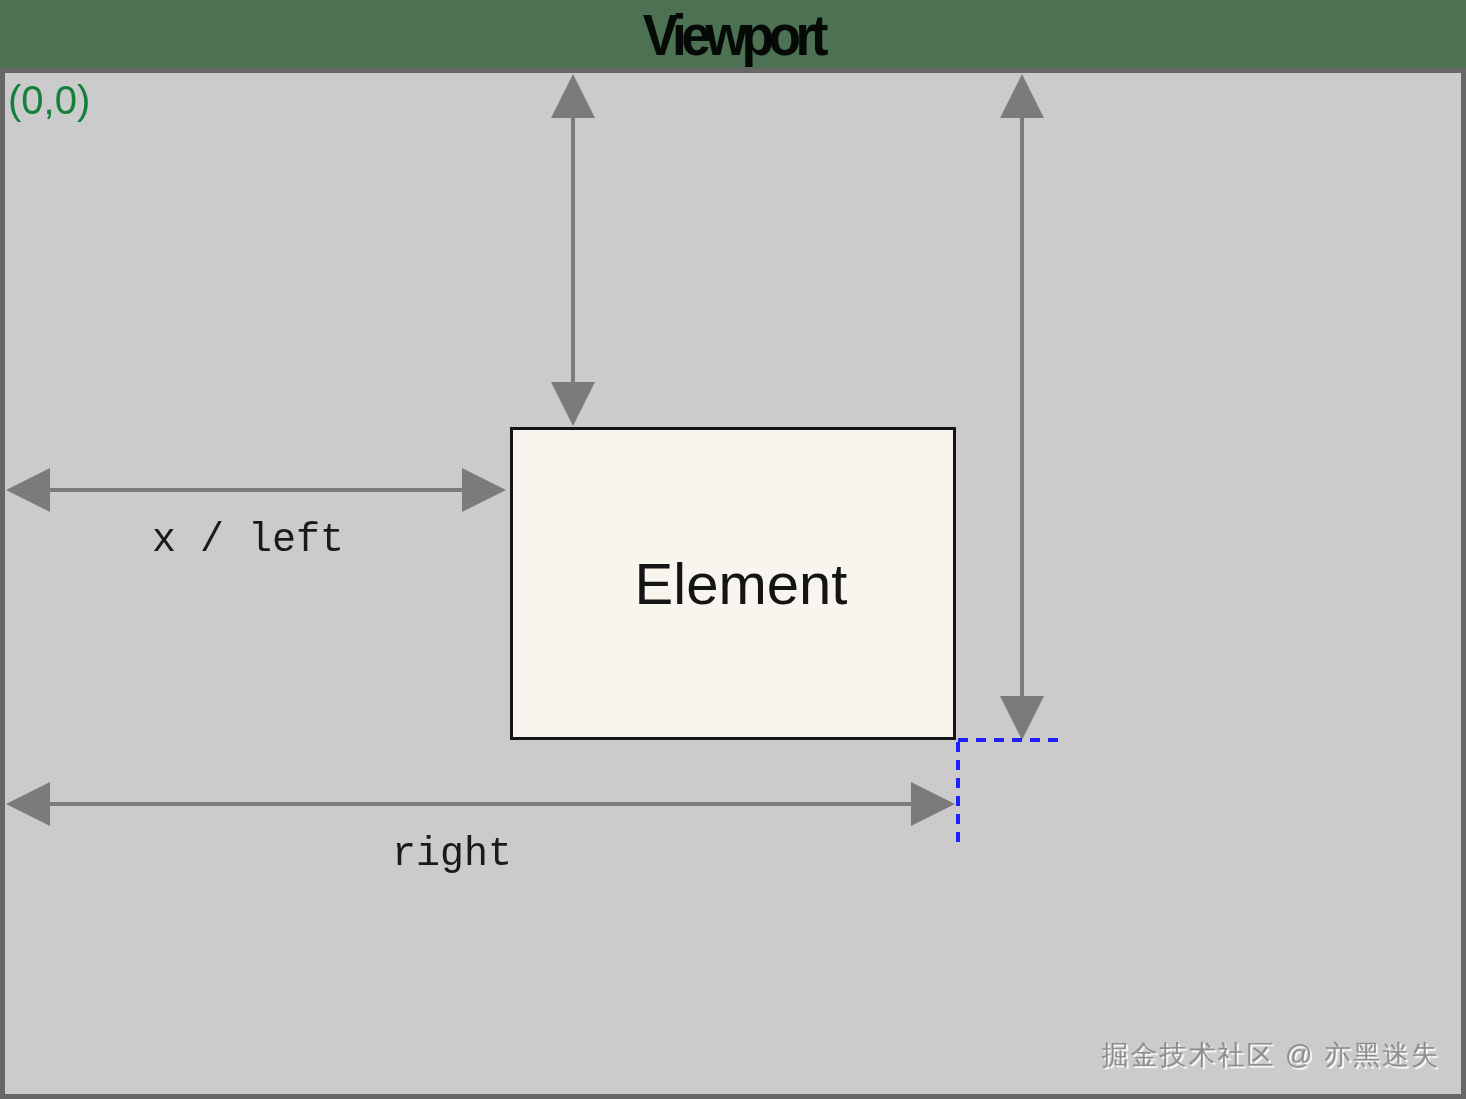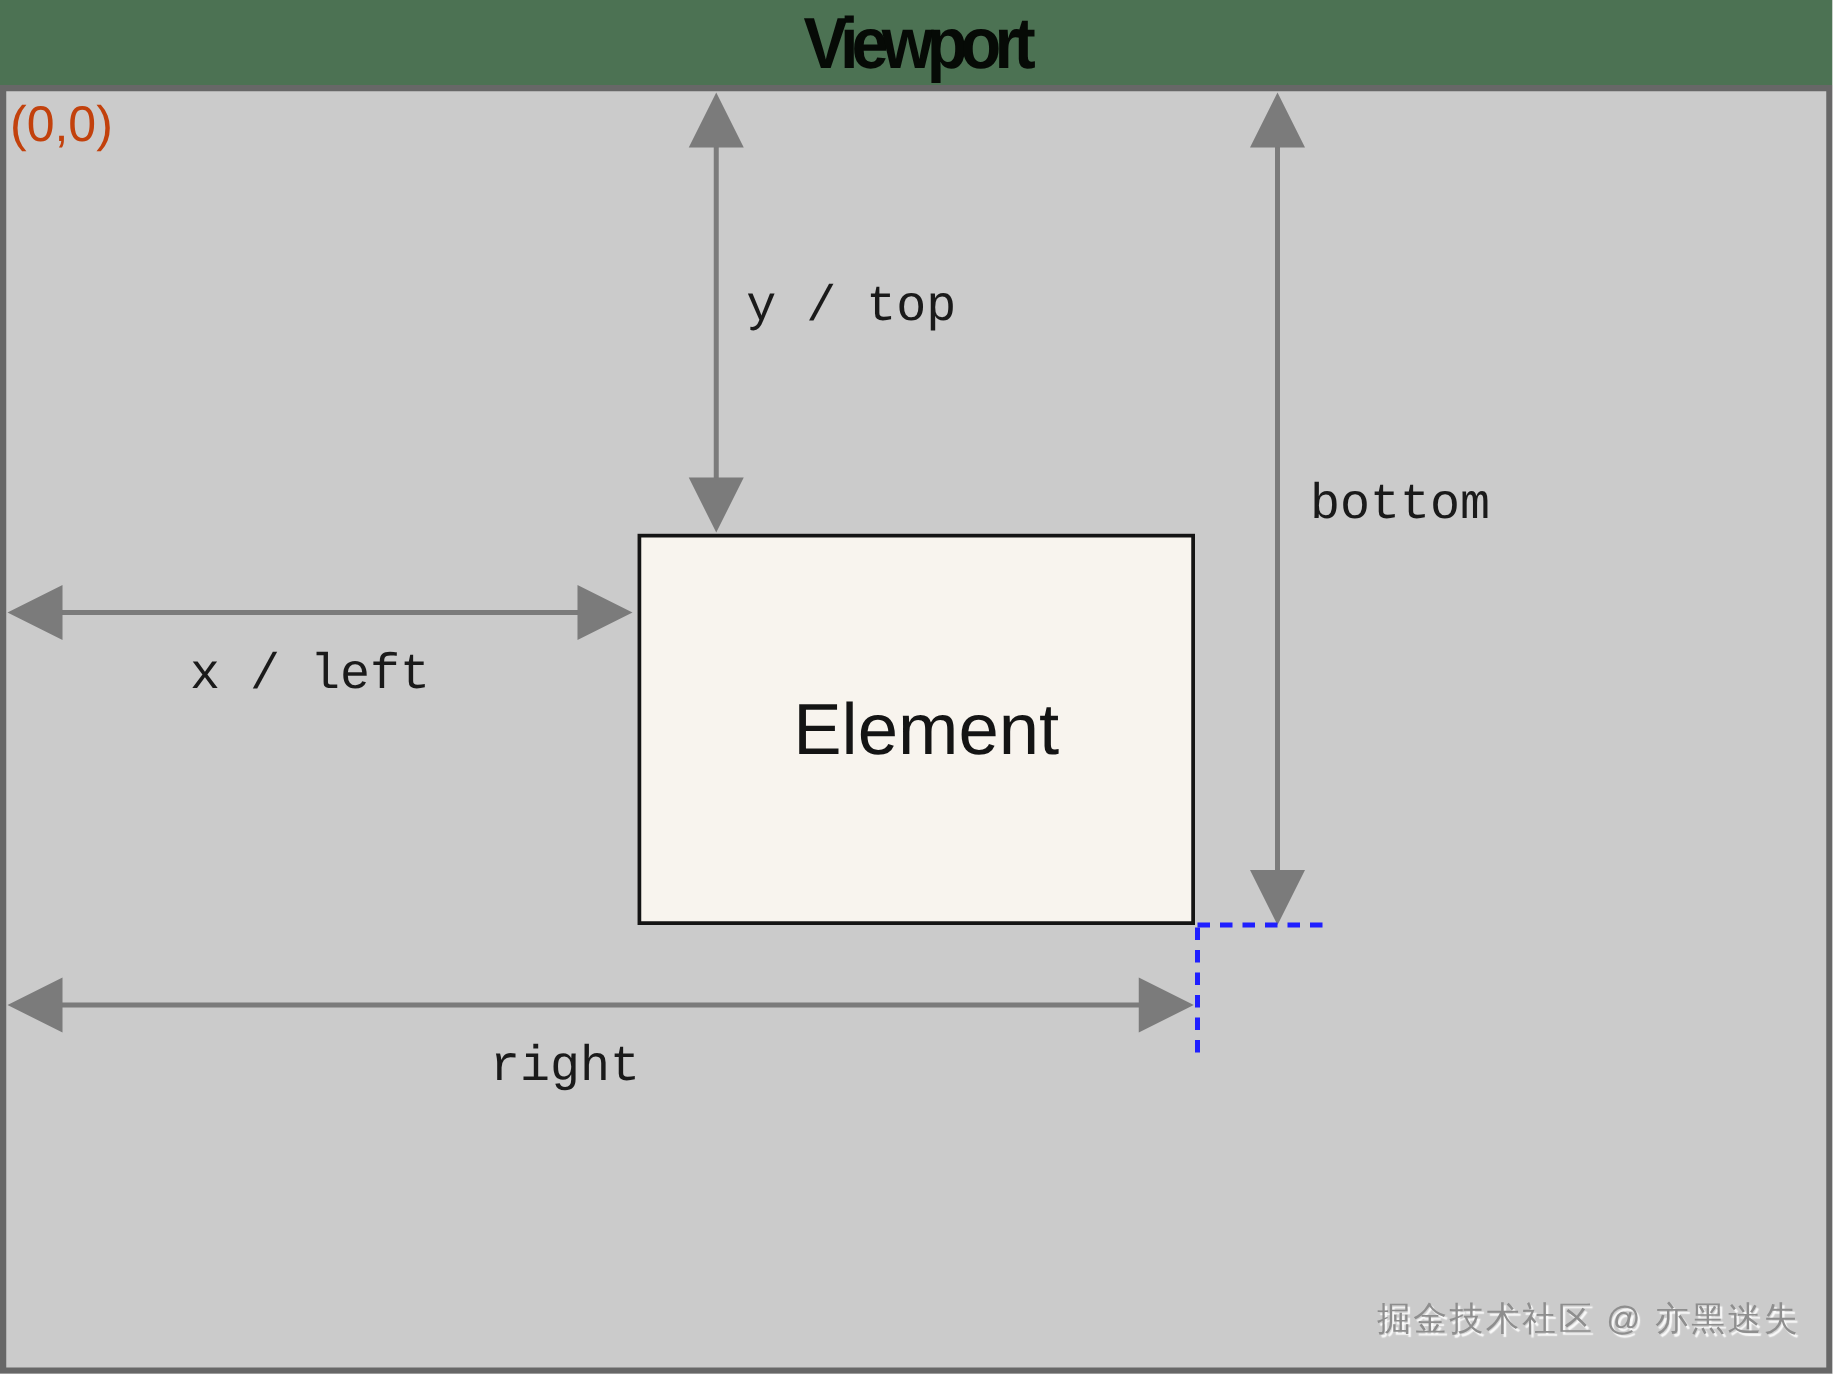--- a/index.html
+++ b/index.html
@@ -31,21 +31,21 @@
     left: 0; top: 68px;
     width: 1466px; height: 1031px;
     box-sizing: border-box;
     background: #cbcbcb;
     border: 5px solid #676767;
   }
   .origin-label {
     position: absolute;
     left: 8px; top: 78px;
     font-size: 40px;
-    color: #c2410c;
+    color: #15803d;
   }
   .element-box {
     position: absolute;
     left: 510px; top: 427px;
     width: 446px; height: 313px;
     box-sizing: border-box;
     background: #f8f4ee;
     border: 3px solid #141414;
     display: flex;
     align-items: center;
@@ -125,20 +125,18 @@
       <line x1="958" y1="742" x2="958" y2="844"></line>
     </g>
   </svg>
 
   <div class="origin-label">(0,0)</div>
 
   <div class="element-box">
     <span class="element-label">Element</span>
   </div>
 
-  <div class="dim-label label-y-top">y / top</div>
   <div class="dim-label label-x-left">x / left</div>
-  <div class="dim-label label-bottom">bottom</div>
   <div class="dim-label label-right">right</div>
 
   <div class="watermark">掘金技术社区 @ 亦黑迷失</div>
 
 </div>
 
 </body></html>

